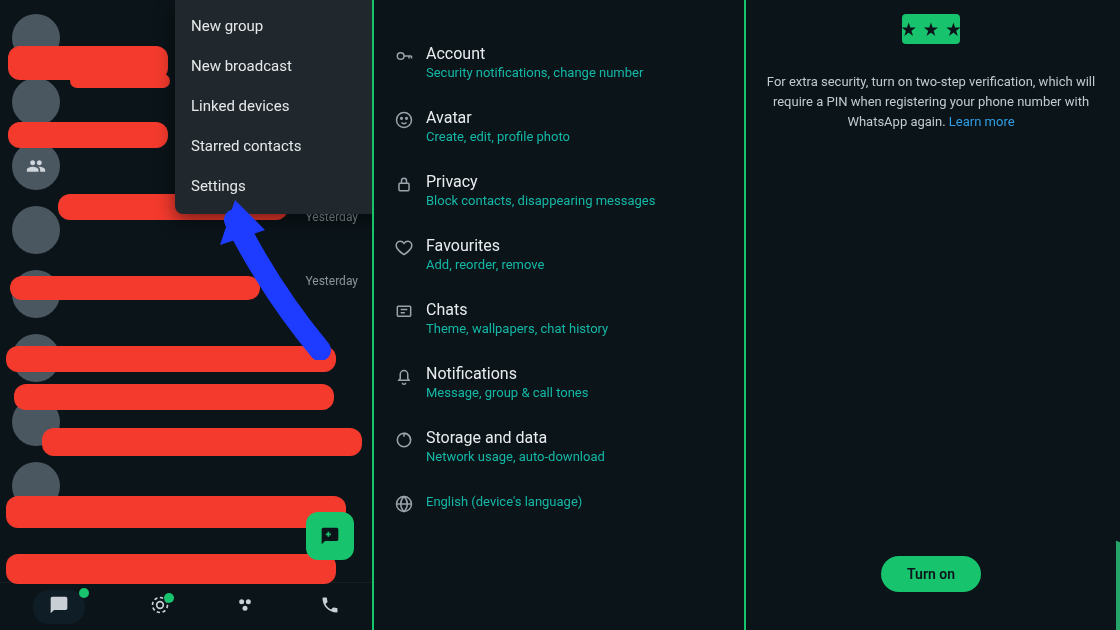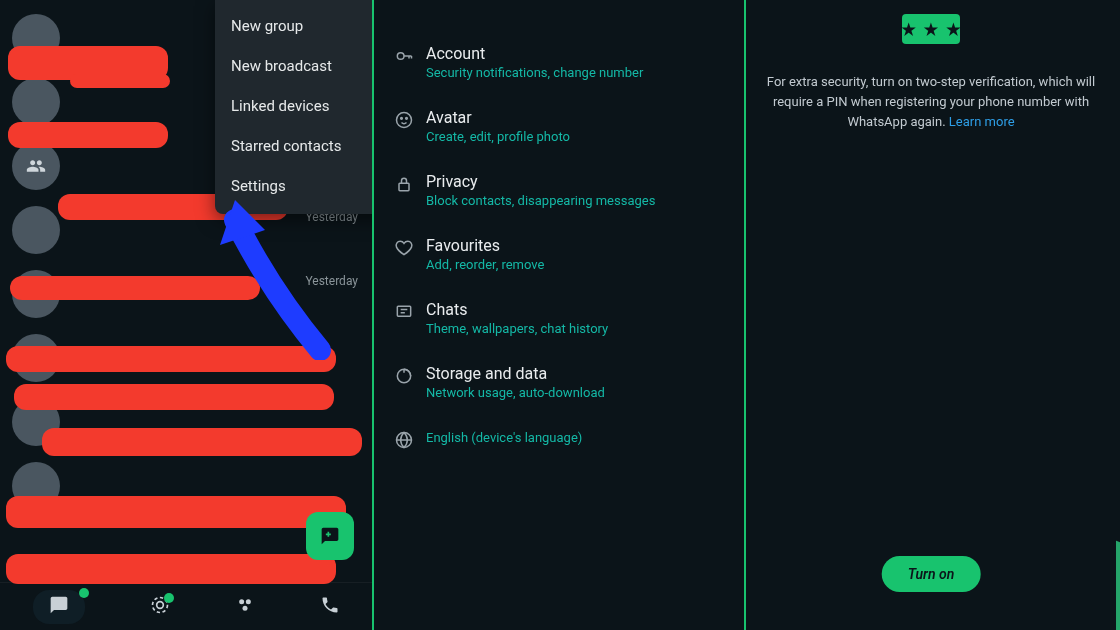--- a/index.html
+++ b/index.html
@@ -67,21 +67,20 @@
   }
   .menu-popup {
     position: absolute;
     top: 0; left: 175px;
     width: 218px;
     background: #20282e;
     border-radius: 0 0 8px 8px;
     padding: 6px 0 8px;
     z-index: 5;
     box-shadow: 0 6px 18px rgba(0,0,0,.5);
-    margin-left: 40px;
   }
   .menu-item {
     padding: 11px 16px;
     font-size: 15px;
     color: #e6e9ea;
   }
   .arrow {
     position: absolute;
     z-index: 6;
     pointer-events: none;
@@ -150,21 +149,20 @@
   .turn-on-btn {
     position: absolute;
     bottom: 38px; left: 50%;
     transform: translateX(-50%);
     background: #18c36e;
     color: #0b1419;
     font-weight: 600;
     font-size: 14px;
     padding: 10px 26px;
     border-radius: 22px;
-    font-style: italic;
   }
   svg { width: 20px; height: 20px; }
 </style>
 </head>
 <body>
 
 <div class="corner-blob-tl"></div>
 <div class="corner-blob-br"></div>
 
 <div class="panels">
@@ -342,20 +340,29 @@
               <rect x="4" y="5" width="16" height="12" rx="1"></rect>
               <path d="M8 9h8M8 13h5"></path>
             </svg></div>
         <div class="set-text">
             <div class="set-title">Chats</div>
             <div class="set-sub">Theme, wallpapers, chat history</div>
           </div>
       </div>
       <div class="set-row">
         <div class="set-icon"><svg viewBox="0 0 24 24" fill="none" stroke="currentColor" stroke-width="1.8">
+              <path d="M6 17h12l-1.5-2V10a4.5 4.5 0 00-9 0v5L6 17zM10 20a2 2 0 004 0"></path>
+            </svg></div>
+        <div class="set-text">
+            <div class="set-title">Notifications</div>
+            <div class="set-sub">Message, group &amp; call tones</div>
+          </div>
+      </div>
+      <div class="set-row">
+        <div class="set-icon"><svg viewBox="0 0 24 24" fill="none" stroke="currentColor" stroke-width="1.8">
               <circle cx="12" cy="12" r="8"></circle>
               <path d="M12 4a8 8 0 018 8M12 4v4"></path>
             </svg></div>
         <div class="set-text">
             <div class="set-title">Storage and data</div>
             <div class="set-sub">Network usage, auto-download</div>
           </div>
       </div>
       <div class="set-row">
         <div class="set-icon"><svg viewBox="0 0 24 24" fill="none" stroke="currentColor" stroke-width="1.8">

